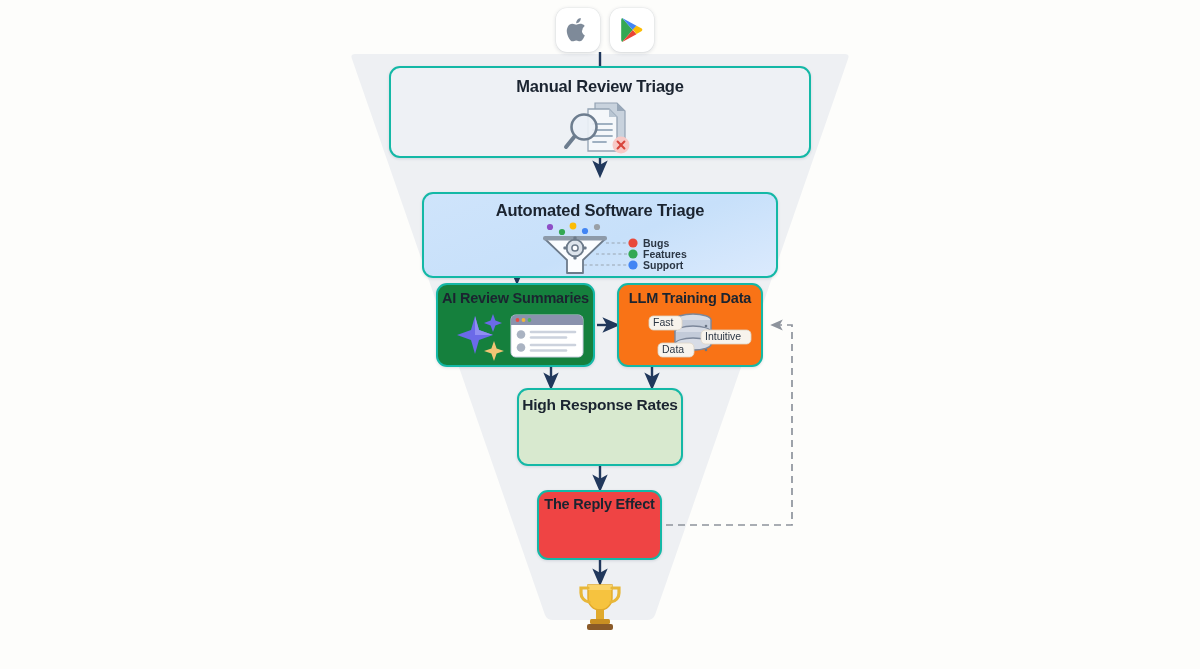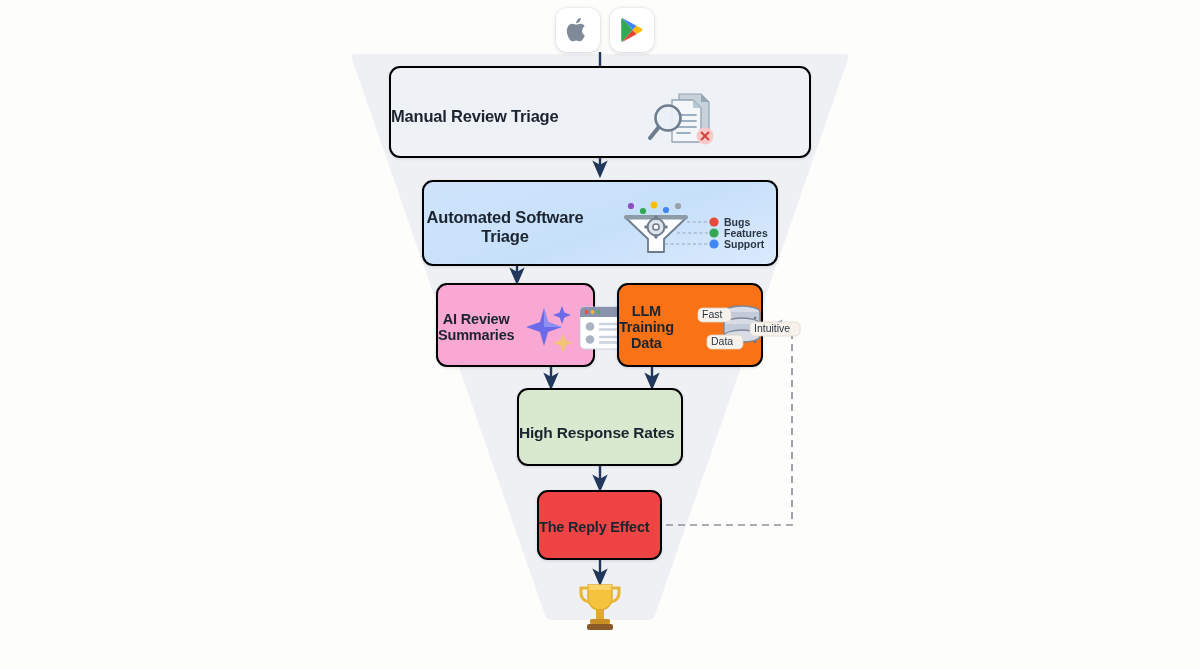--- a/index.html
+++ b/index.html
@@ -15,36 +15,36 @@
   .store-row{position:absolute;left:556;top:8px;display:flex;gap:10px;}
   .store-chip{
     width:44px;height:44px;border-radius:11px;background:#fff;
     box-shadow:0 1px 4px rgba(20,30,60,.16),0 0 0 .5px rgba(20,30,60,.05);
     display:flex;align-items:center;justify-content:center;
   }
 
   
   .node{
     position:absolute;box-sizing:border-box;
-    border:2px solid #000000;border-radius:11px;
-    display:flex;flex-direction:row;align-items:center;
+    border:2px solid #14b8a6;border-radius:11px;
+    display:flex;flex-direction:column;align-items:center;
     box-shadow:0 1px 3px rgba(20,40,80,.13);
   }
   .node .title{
     font-size:16.5px;font-weight:700;color:#1b2430;letter-spacing:-.2px;
     text-align:center;line-height:1.1;
   }
   .node .art{flex:1;display:flex;align-items:center;justify-content:center;width:100%;}
 
   #n-manual{left:389px;top:66px;width:422px;height:92px;background:#eef1f5;padding-top:9px;}
-  #n-auto  {left:422px;top:180px;width:356px;height:86px;
+  #n-auto  {left:422px;top:192px;width:356px;height:86px;
             background:linear-gradient(160deg,#cfe4fb 0%,#c7e0fa 55%,#dbeafd 100%);padding-top:7px;}
-  #n-ai    {left:436px;top:283px;width:159px;height:84px;background:#f9a8d4;padding-top:6px;}
+  #n-ai    {left:436px;top:283px;width:159px;height:84px;background:#15803d;padding-top:6px;}
   #n-llm   {left:617px;top:283px;width:146px;height:84px;background:#f97316;padding-top:6px;}
-  #n-resp  {left:517px;top:388px;width:166px;height:78px;background:#d8e9cf;padding-top:12px;}
+  #n-resp  {left:517px;top:388px;width:166px;height:78px;background:#d8e9cf;padding-top:6px;}
   #n-reply {left:537px;top:490px;width:125px;height:70px;background:#ef4444;padding-top:5px;}
   #n-ai .title,#n-llm .title,#n-reply .title{font-size:14.5px;}
   #n-resp .title{font-size:15.5px;}
 
   .footer-label{
     position:absolute;left:0;top:640px;width:1200px;text-align:center;
     font-size:15px;font-weight:700;color:#1b2430;
   }
   .trophy{position:absolute;left:571px;top:578px;width:58px;height:58px;}
   .trophy svg{width:100%;height:100%;}

